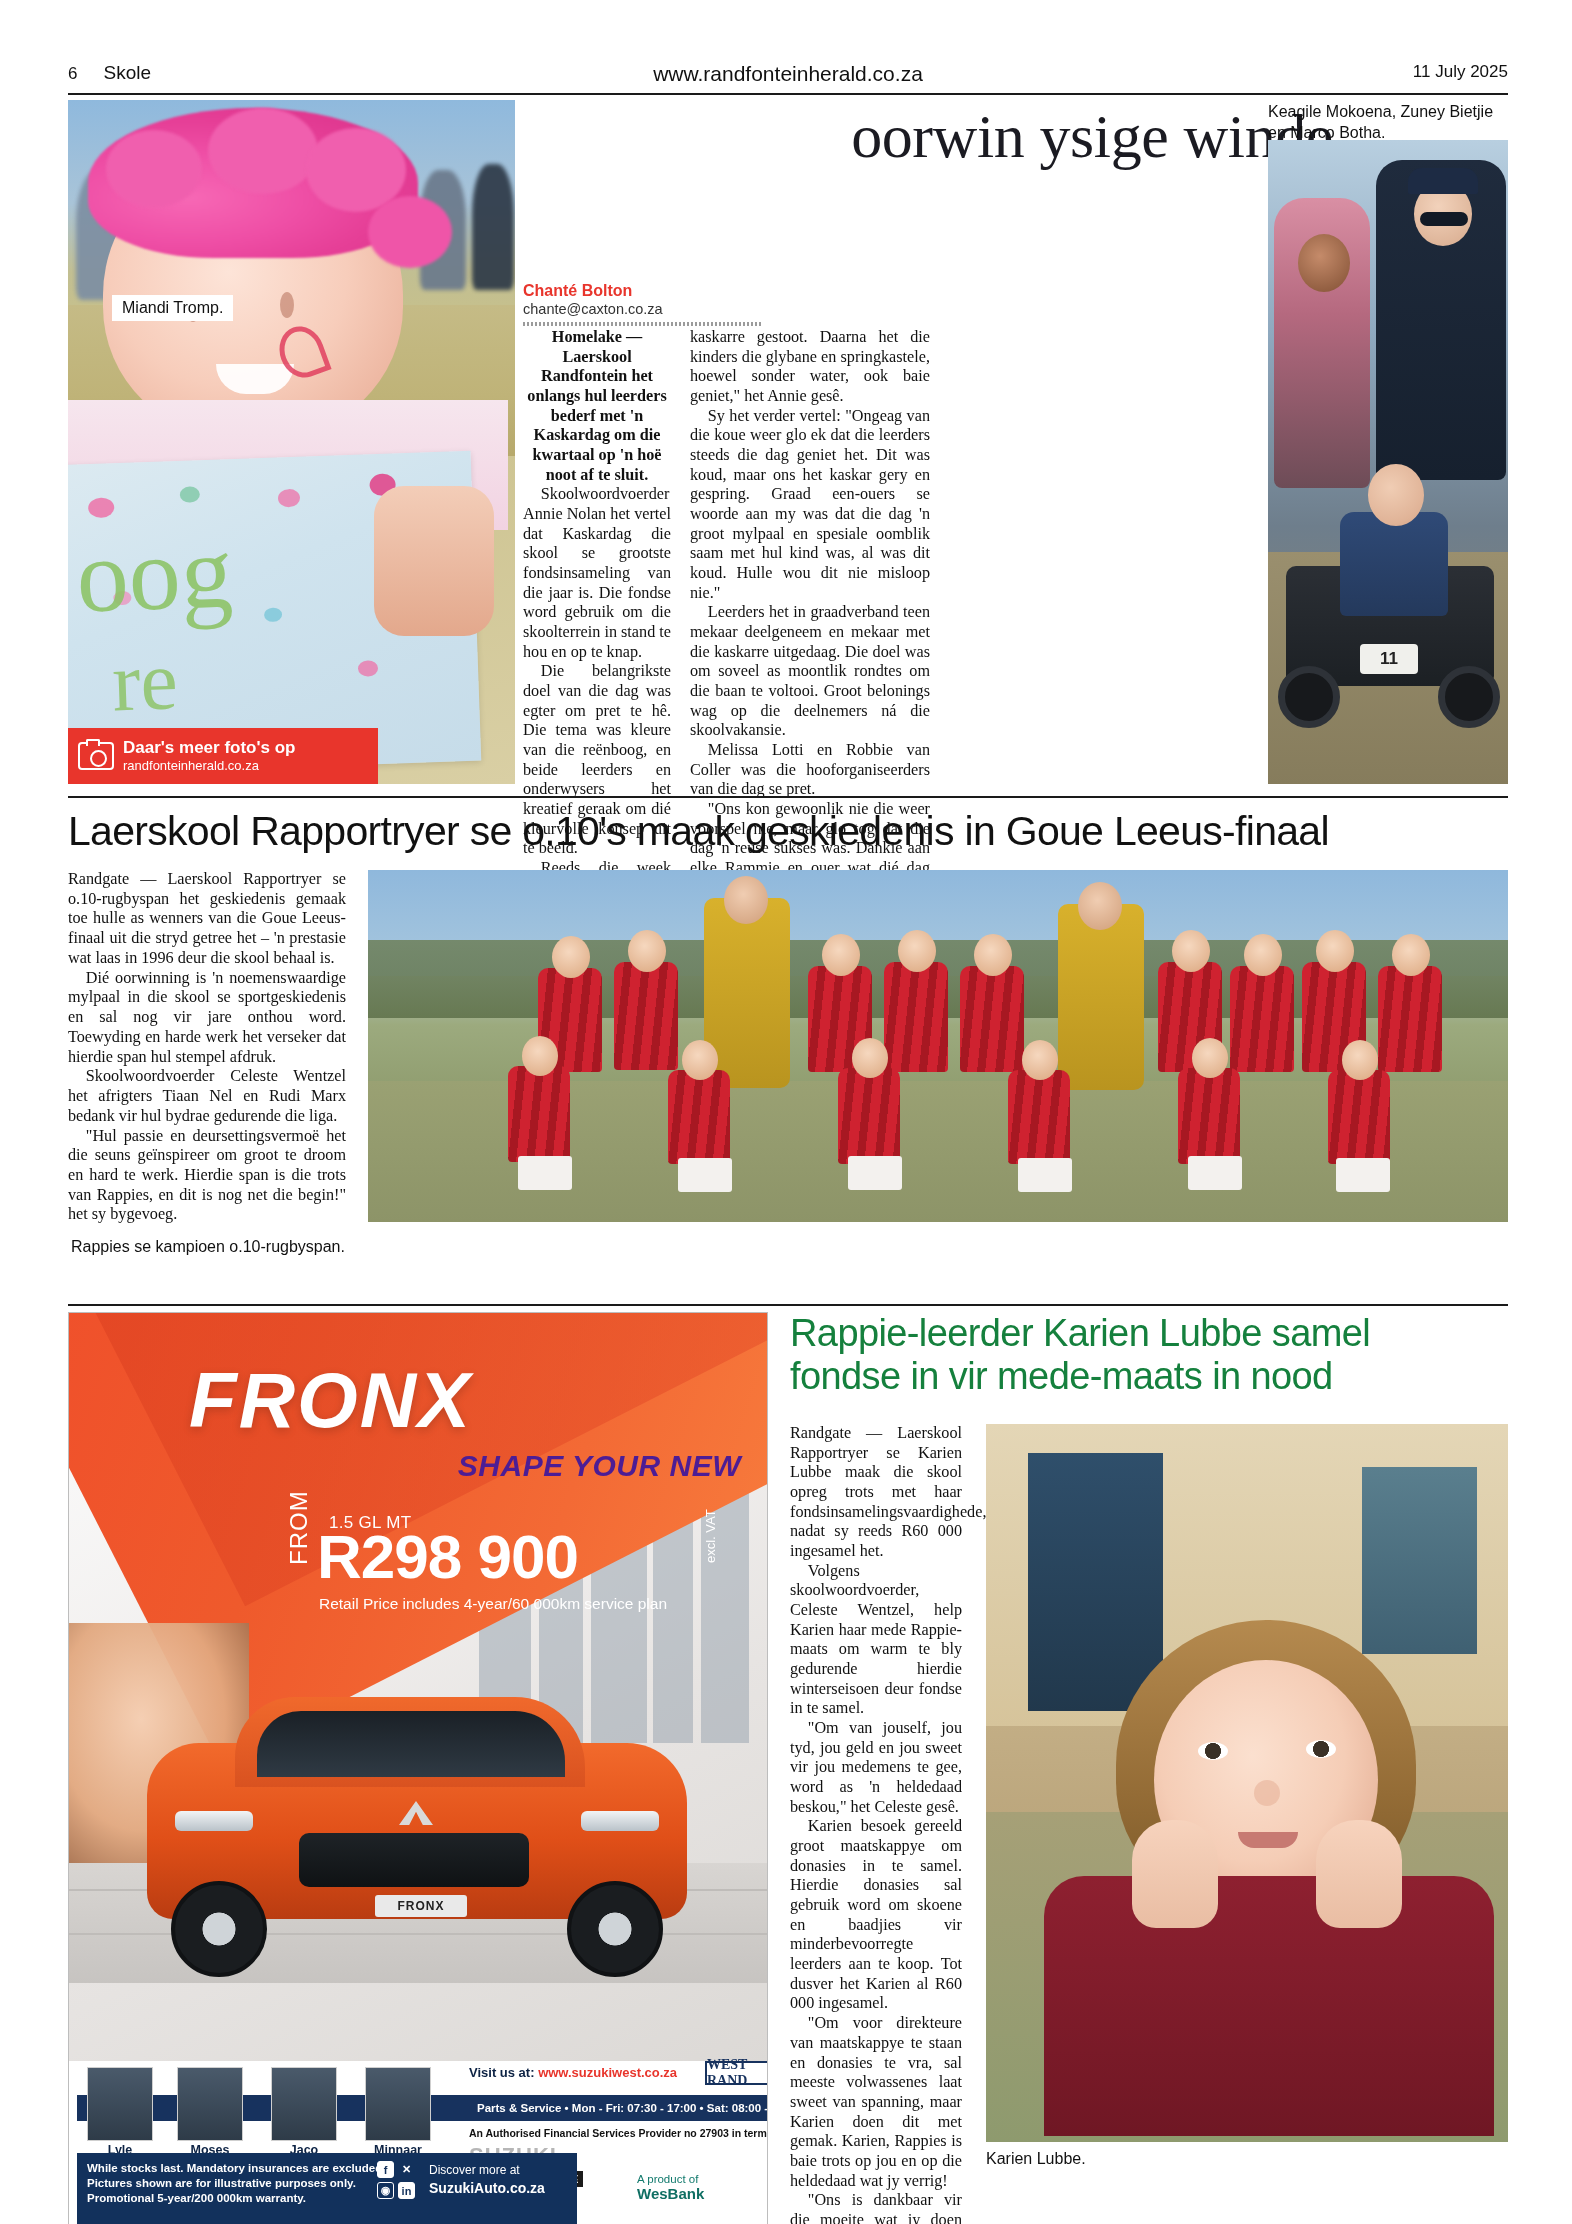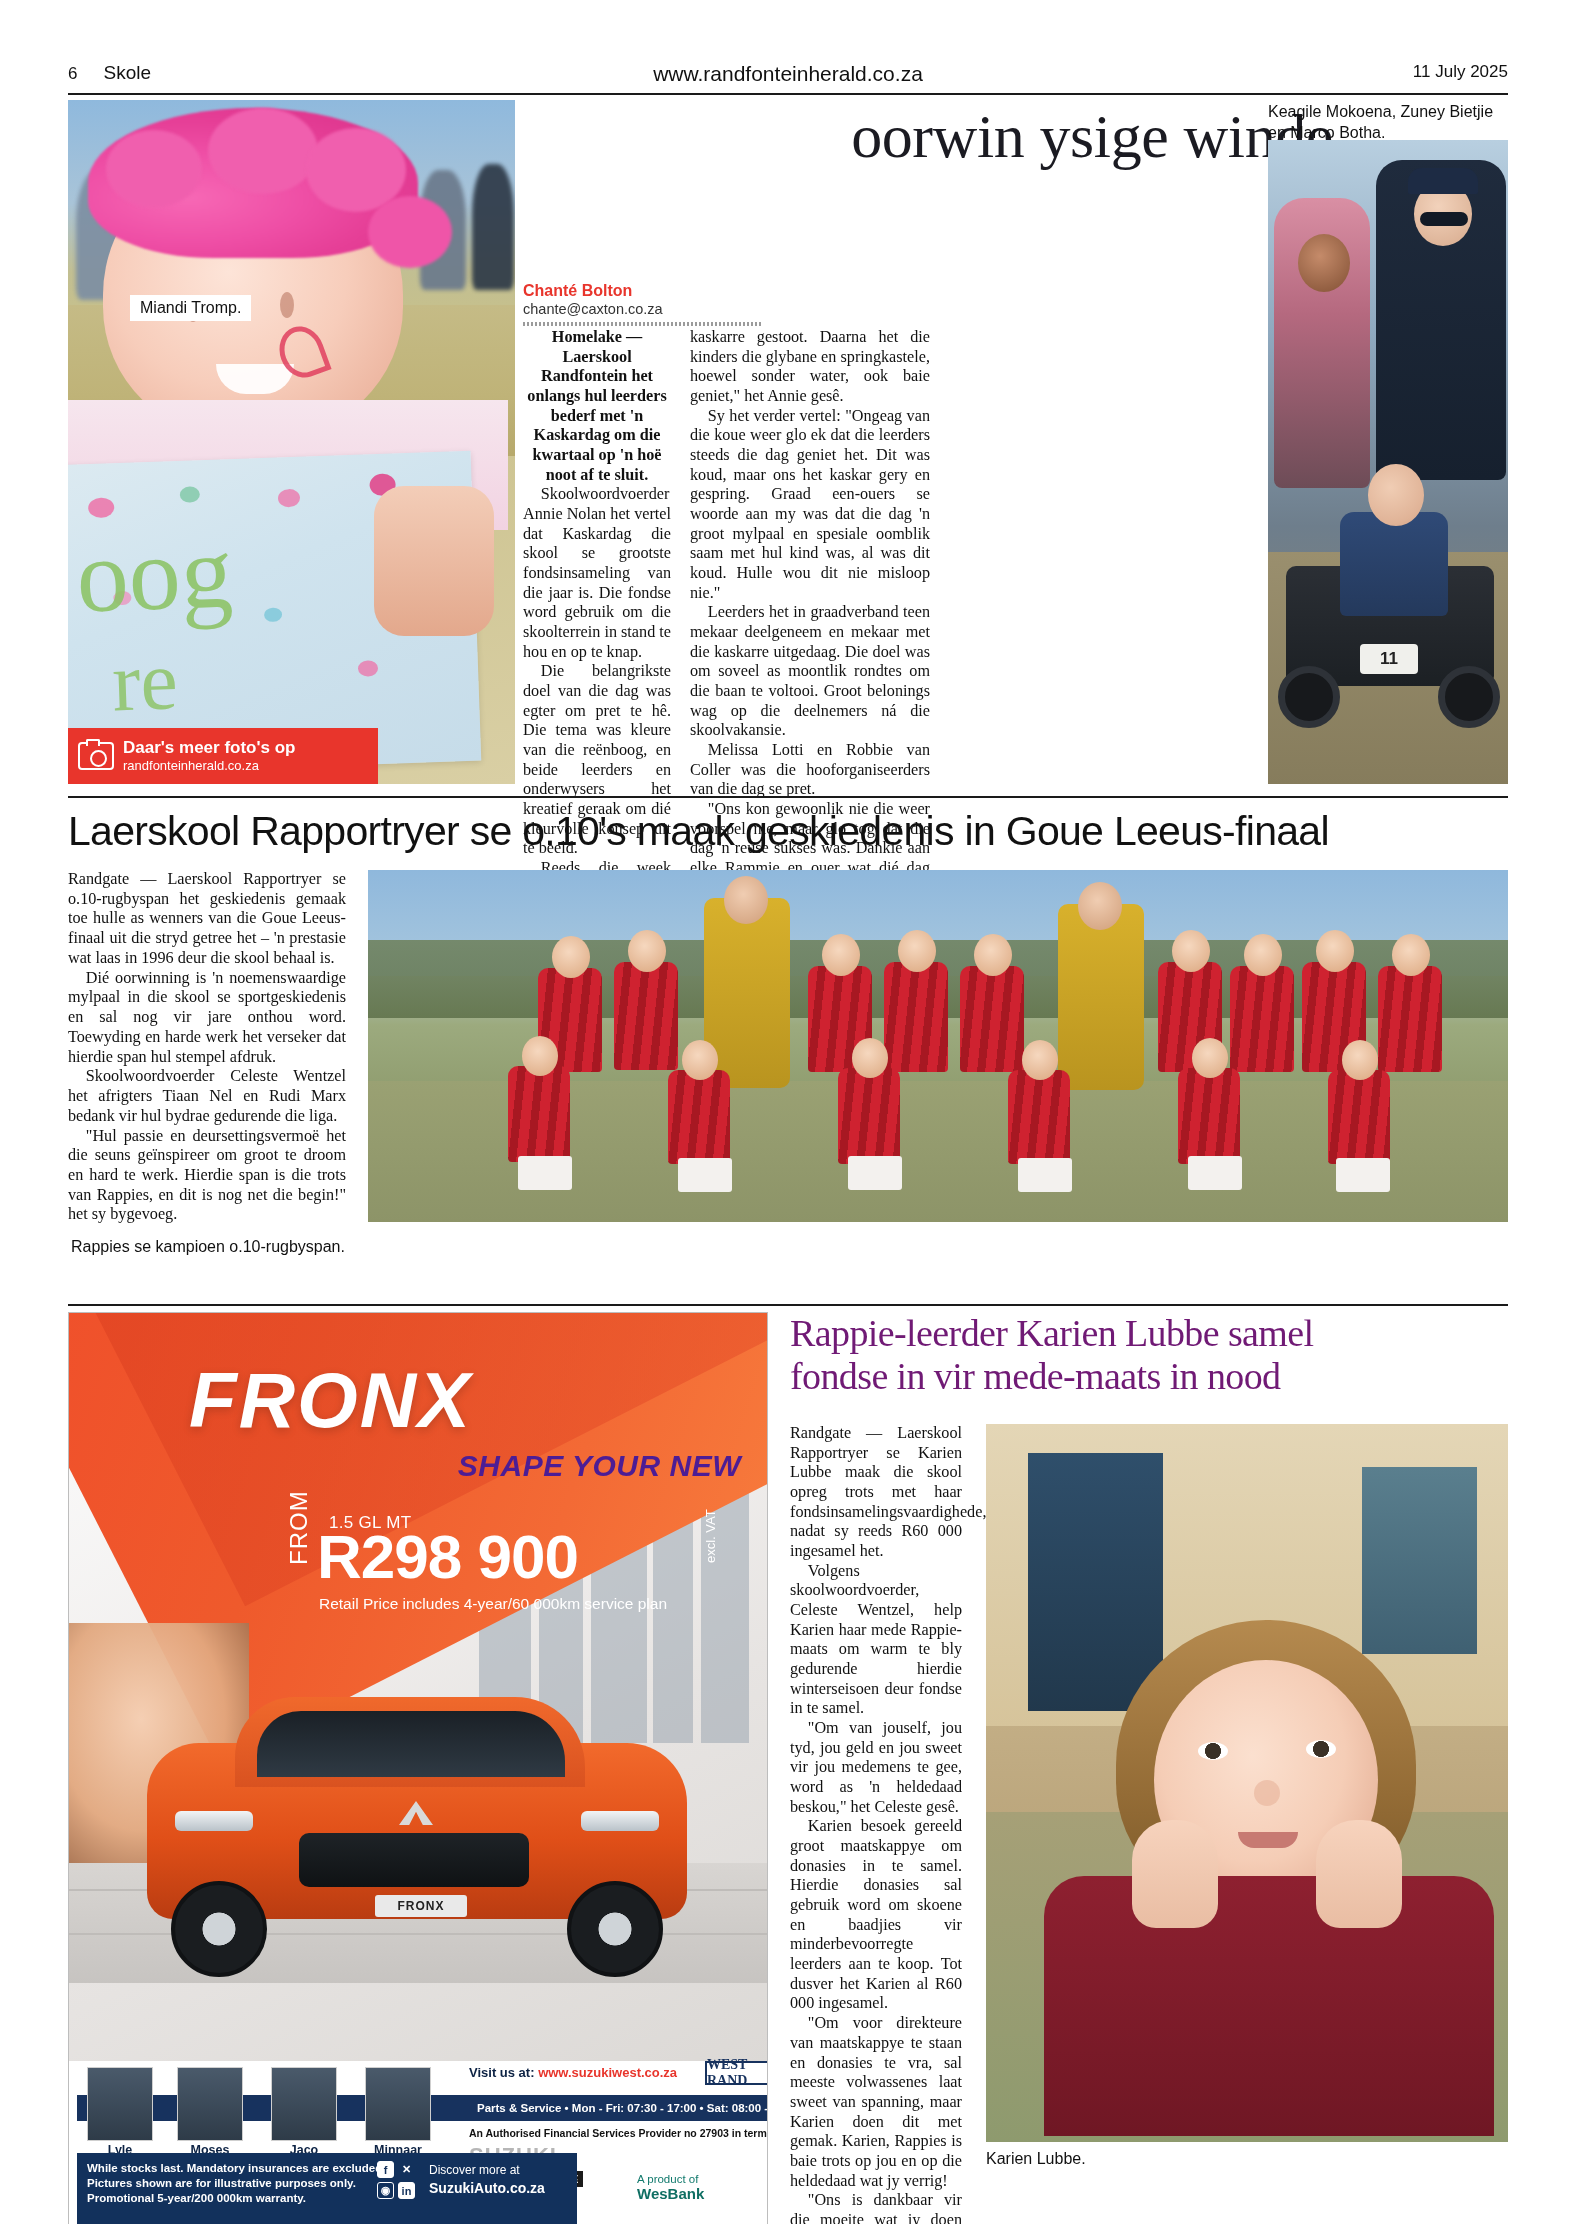--- a/index.html
+++ b/index.html
@@ -58,21 +58,21 @@
     background: linear-gradient(180deg,#f6e6ee 0%,#f2d3e2 100%);
   }
   .pinkskirt {
     position:absolute; left:0px; top:520px; width:200px; height:170px;
     background: linear-gradient(180deg,#f2bcd8 0%,#ea9fc8 100%);
   }
 
   .cap-badge {
     position:absolute; background:#ffffff; color:#111;
     font-family:"Liberation Sans", sans-serif; font-size:16px;
-    padding: 3px 10px; line-height:1.25;margin-left:18px;
+    padding: 3px 10px; line-height:1.25;
   }
 
   .photo-promo {
     position:absolute; left:0; bottom:0; width:310px; height:56px;
     background:#e8352c; display:flex; align-items:center; gap:9px; padding:0 10px;
   }
   .promo-cam {
     width:36px; height:28px; border:2px solid #fff; border-radius:4px;
     position:relative; flex:0 0 auto;
   }
@@ -366,21 +366,21 @@
   .disc {
     position:absolute; left:352px; top:10px; color:#fff;
     font-family:"Liberation Sans", sans-serif; font-size:12px; line-height:1.3;
   }
   .disc b { font-size:14px; }
 
   
   .a3 { position:absolute; left:790px; top:1312px; width:718px; height:880px; }
   .a3-head {
     position:absolute; left:0; top:0; width:718px;
-    font-family:Liberation Serif, serif; font-size:38px; line-height:1.13; color:#701a75;
+    font-family:Liberation Sans, sans-serif; font-size:38px; line-height:1.13; color:#15803d;
     letter-spacing:-0.6px;
   }
   .a3-col {
     position:absolute; left:0; top:112px; width:172px;
     font-size:16.2px; line-height:1.215; color:#111; text-align:justify; hyphens:auto;
   }
   .a3-col p { text-indent:1.1em; }
   .a3-col p.first { text-indent:0; }
   .a3-photo {
     position:absolute; left:196px; top:112px; width:522px; height:718px; overflow:hidden;

